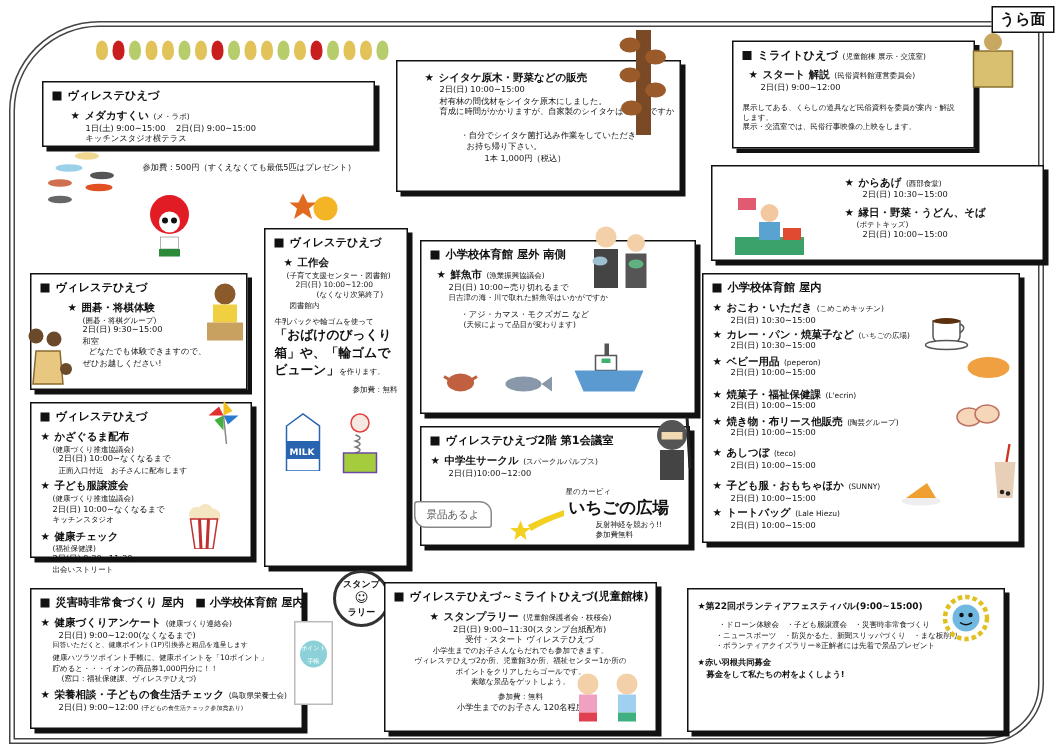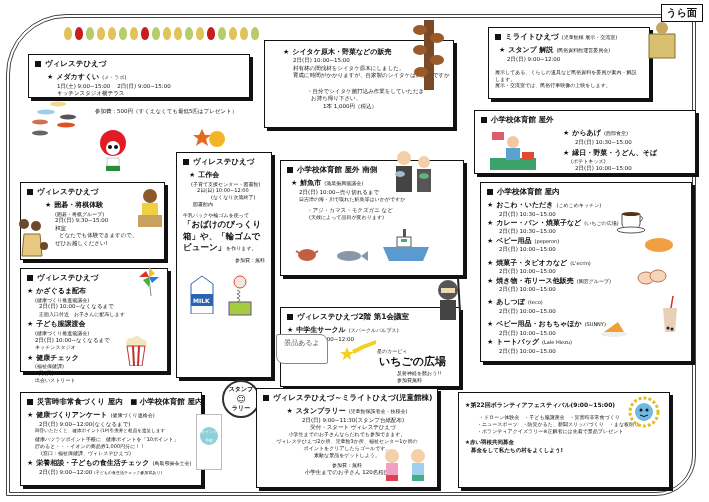--- a/index.html
+++ b/index.html
@@ -105,35 +105,34 @@
       <ellipse cx="8" cy="10" rx="7" ry="5" fill="#9a5a2a"></ellipse>
       <ellipse cx="25" cy="18" rx="7" ry="5" fill="#9a5a2a"></ellipse>
       <ellipse cx="8" cy="30" rx="7" ry="5" fill="#9a5a2a"></ellipse>
       <ellipse cx="25" cy="40" rx="7" ry="5" fill="#9a5a2a"></ellipse>
       <ellipse cx="9" cy="52" rx="7" ry="5" fill="#9a5a2a"></ellipse>
     </svg>
 </div>
 
 <div class="box" style="left:488px;top:27px;width:162px;height:72px;">
   <div class="hdr"><span class="sq"></span><span>ミライトひえづ</span><span class="sub">(児童館棟 展示・交流室)</span></div>
-  <div class="item" style="padding-left:4px;"><span class="star">★</span><span>スタンプ 解説</span><span class="org">(民俗資料館運営委員会)</span></div>
+  <div class="item" style="padding-left:4px;"><span class="star">★</span><span>スタート 解説</span><span class="org">(民俗資料館運営委員会)</span></div>
   <div class="t ind">2日(日) 9:00~12:00</div>
   <div class="t" style="margin-top:6px;font-size:5px;">展示してある、くらしの道具など民俗資料を委員が案内・解説</div>
   <div class="t" style="font-size:5px;">します。</div>
   <div class="t" style="font-size:5px;">展示・交流室では、民俗行事映像の上映をします。</div>
 </div>
 <div class="deco" style="left:645px;top:20px;">
   <svg width="34" height="40">
       <rect x="4" y="14" width="26" height="24" fill="#d8c070" stroke="#8a7030"></rect>
       <circle cx="17" cy="8" r="6" fill="#c8a860"></circle>
     </svg>
 </div>
 
 <div class="box" style="left:474px;top:110px;width:222px;height:64px;">
-  <div class="hdr"><span class="sq"></span><span>小学校体育館 屋外</span></div>
   <div style="padding-left:82px;">
     <div class="item"><span class="star">★</span><span>からあげ</span><span class="org">(西部食堂)</span></div>
     <div class="t ind">2日(日) 10:30~15:00</div>
     <div class="item"><span class="star">★</span><span>縁日・野菜・うどん、そば</span></div>
     <div class="t" style="padding-left:8px;font-size:5px;">(ポテトキッズ)</div>
     <div class="t ind">2日(日) 10:00~15:00</div>
   </div>
 </div>
 <div class="deco" style="left:488px;top:128px;">
   <svg width="50" height="44">
@@ -261,74 +260,74 @@
   <svg width="48" height="46">
       <circle cx="14" cy="10" r="7" fill="#f3d0a8"></circle>
       <rect x="6" y="18" width="16" height="26" fill="#444"></rect>
       <circle cx="34" cy="14" r="6" fill="#f3d0a8"></circle>
       <rect x="27" y="21" width="14" height="23" fill="#555"></rect>
       <ellipse cx="10" cy="26" rx="5" ry="3" fill="#9cc0d0"></ellipse>
       <ellipse cx="34" cy="28" rx="5" ry="3" fill="#60b080"></ellipse>
     </svg>
 </div>
 
-<div class="box" style="left:280px;top:284px;width:180px;height:80px;margin-top:23px;">
+<div class="box" style="left:280px;top:284px;width:180px;height:80px;">
   <div class="hdr"><span class="sq"></span><span>ヴィレステひえづ2階 第1会議室</span></div>
   <div class="item"><span class="star">★</span><span>中学生サークル</span><span class="org">(スパークルパルプス)</span></div>
   <div class="t ind">2日(日)10:00~12:00</div>
   <div class="t" style="position:absolute;left:96px;top:40px;font-size:5px;">星のカービィ</div>
   <div style="position:absolute;left:98px;top:47px;font-size:11px;font-weight:bold;white-space:nowrap;">いちごの広場</div>
   <div class="t" style="position:absolute;left:116px;top:62px;font-size:5px;">反射神経を競おう!!</div>
   <div class="t" style="position:absolute;left:116px;top:69px;font-size:5px;">参加費無料</div>
 </div>
-<div class="deco" style="left:276px;top:334px;width:52px;height:30px;border:1px solid #888;background:#fff;font-size:7px;color:#555;text-align:center;line-height:16px;border-radius:2px 8px 2px 8px;">景品あるよ</div>
+<div class="deco" style="left:276px;top:334px;width:52px;height:18px;border:1px solid #888;background:#fff;font-size:7px;color:#555;text-align:center;line-height:16px;border-radius:2px 8px 2px 8px;">景品あるよ</div>
 <div class="deco" style="left:340px;top:340px;">
   <svg width="36" height="22">
       <polygon points="7,12 9,17 14,17 10,20 11,25 7,22 3,25 4,20 0,17 5,17" fill="#f3d020" transform="translate(0,-5)"></polygon>
       <path d="M12 10 Q24 4 36 0 L36 4 Q24 8 14 14 Z" fill="#f3d020"></path>
     </svg>
 </div>
 <div class="deco" style="left:432px;top:278px;">
   <svg width="32" height="44">
       <circle cx="16" cy="12" r="10" fill="#555"></circle>
       <rect x="9" y="10" width="14" height="5" fill="#f0d8b0"></rect>
       <rect x="8" y="22" width="16" height="20" fill="#444"></rect>
       <line x1="26" y1="0" x2="28" y2="34" stroke="#222" stroke-width="2"></line>
     </svg>
 </div>
 
-<div class="box" style="left:480px;top:182px;width:212px;height:180px;">
+<div class="box" style="left:468px;top:182px;width:212px;height:180px;">
   <div class="hdr"><span class="sq"></span><span>小学校体育館 屋内</span></div>
   <div id="oyatsuList">
       <div style="margin-top: 1px;">
         <div class="item" style="margin-top:0;"><span class="star">★</span><span>おこわ・いただき</span><span class="org">(こめこめキッチン)</span></div>
         <div class="t ind">2日(日) 10:30~15:00</div>
       </div>
       <div style="margin-top: 1px;">
         <div class="item" style="margin-top:0;"><span class="star">★</span><span>カレー・パン・焼菓子など</span><span class="org">(いちごの広場)</span></div>
         <div class="t ind">2日(日) 10:30~15:00</div>
       </div>
       <div style="margin-top: 1px;">
         <div class="item" style="margin-top:0;"><span class="star">★</span><span>ベビー用品</span><span class="org">(peperon)</span></div>
         <div class="t ind">2日(日) 10:00~15:00</div>
       </div>
       <div style="margin-top: 5px;">
-        <div class="item" style="margin-top:0;"><span class="star">★</span><span>焼菓子・タピオカなど</span><span class="org">(L'ecrin)</span></div>
+        <div class="item" style="margin-top:0;"><span class="star">★</span><span>焼菓子・福祉保健課</span><span class="org">(L'ecrin)</span></div>
         <div class="t ind">2日(日) 10:00~15:00</div>
       </div>
       <div style="margin-top: 1px;">
         <div class="item" style="margin-top:0;"><span class="star">★</span><span>焼き物・布リース他販売</span><span class="org">(陶芸グループ)</span></div>
         <div class="t ind">2日(日) 10:00~15:00</div>
       </div>
       <div style="margin-top: 5px;">
         <div class="item" style="margin-top:0;"><span class="star">★</span><span>あしつぼ</span><span class="org">(teco)</span></div>
         <div class="t ind">2日(日) 10:00~15:00</div>
       </div>
       <div style="margin-top: 5px;">
-        <div class="item" style="margin-top:0;"><span class="star">★</span><span>ベビー用品・おもちゃほか</span><span class="org">(SUNNY)</span></div>
+        <div class="item" style="margin-top:0;"><span class="star">★</span><span>子ども服・おもちゃほか</span><span class="org">(SUNNY)</span></div>
         <div class="t ind">2日(日) 10:00~15:00</div>
       </div>
       <div style="margin-top: 1px;">
         <div class="item" style="margin-top:0;"><span class="star">★</span><span>トートバッグ</span><span class="org">(Lale Hiezu)</span></div>
         <div class="t ind">2日(日) 10:00~15:00</div>
       </div>
     </div>
 </div>
 <div class="deco" style="left:616px;top:206px;">
   <svg width="32" height="28">

